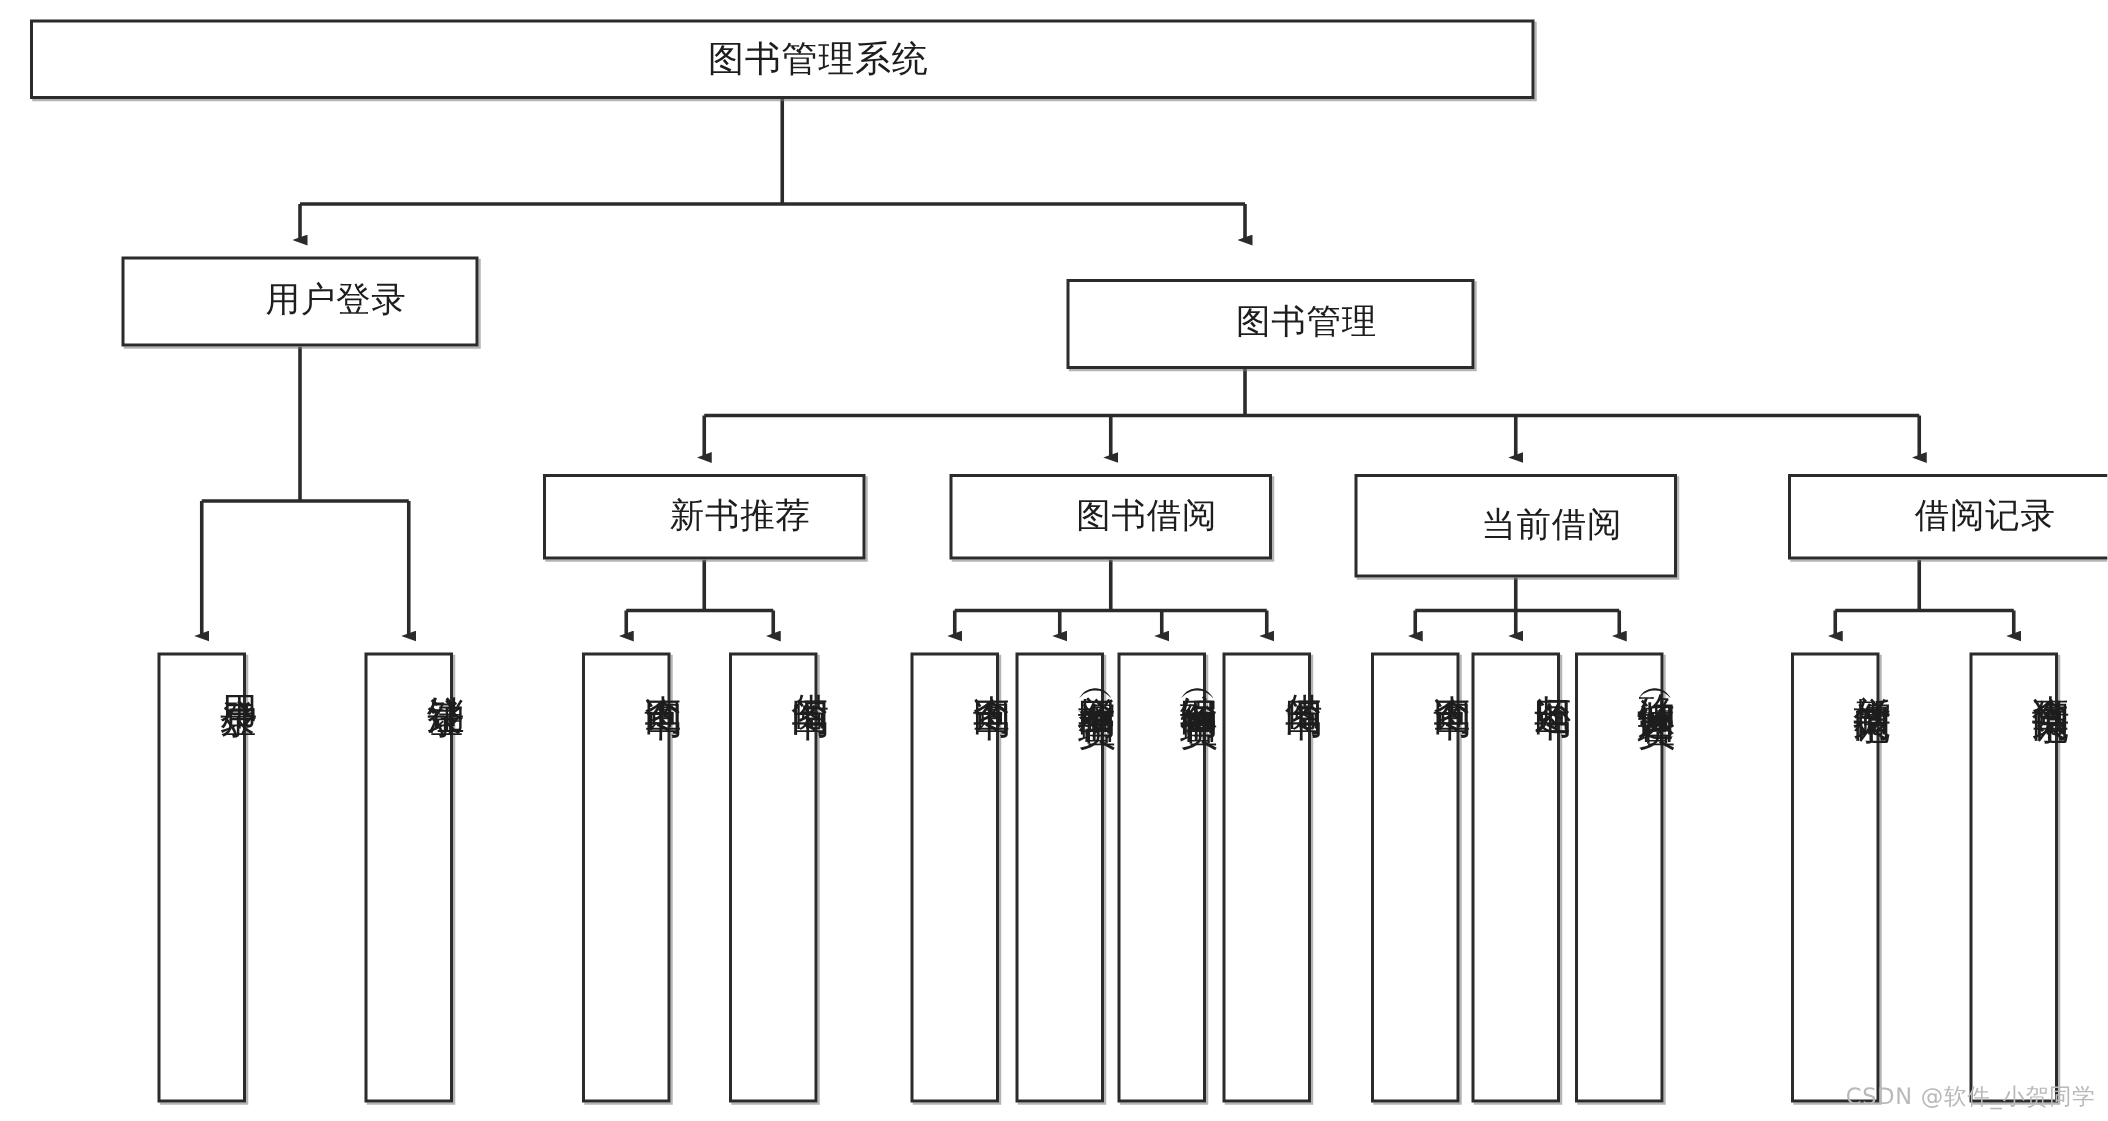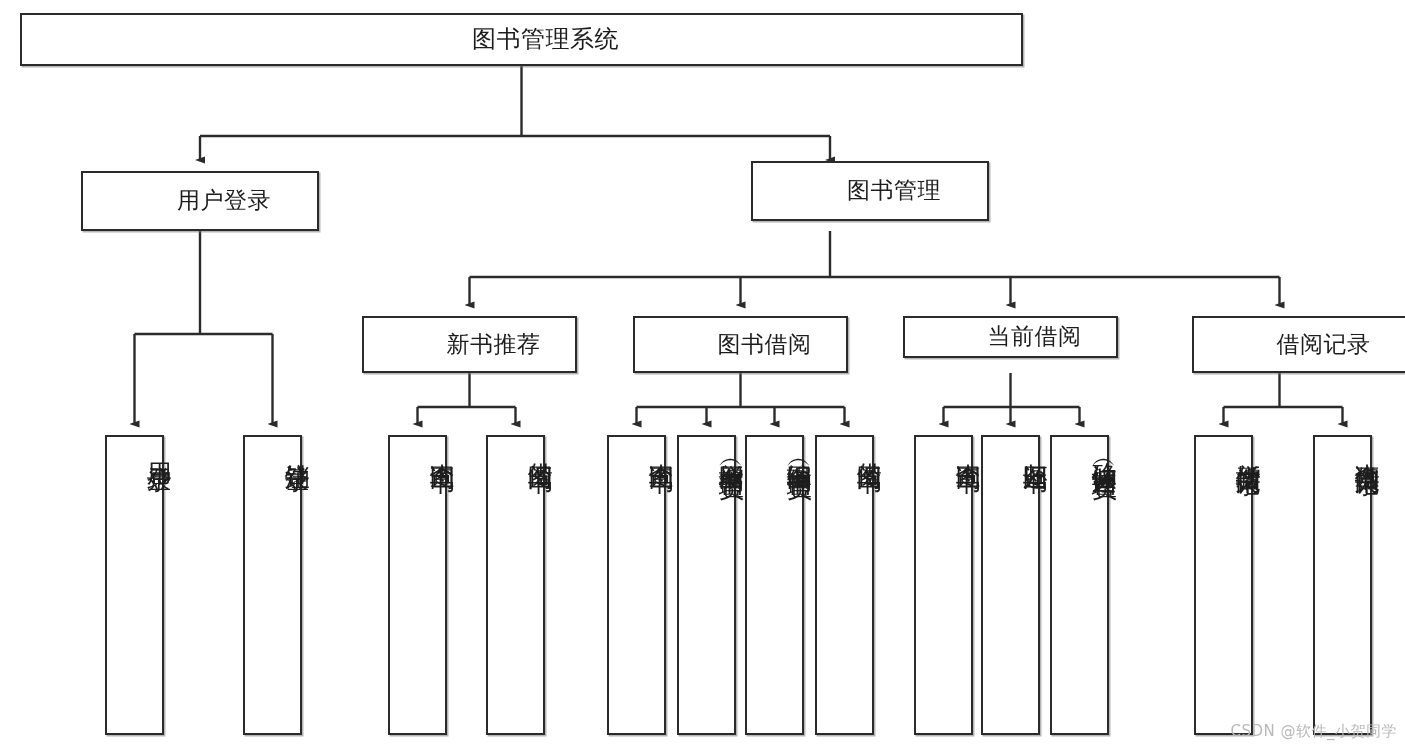--- a/index.html
+++ b/index.html
@@ -118,30 +118,30 @@
       </g>
   </svg>
 
   <div id="nodes-layer">
       <div class="node horiz root" style="left: 20px; top: 13px; width: 1003px; height: 53px;">
         <span class="label">图书管理系统</span>
       </div>
       <div class="node horiz" style="left: 81px; top: 171px; width: 238px; height: 60px;">
         <span class="label">用户登录</span>
       </div>
-      <div class="node horiz" style="left: 711px; top: 161px; width: 238px; height: 60px; margin-left: 40px;">
+      <div class="node horiz" style="left: 711px; top: 186px; width: 272px; height: 60px;">
         <span class="label">图书管理</span>
       </div>
       <div class="node horiz" style="left: 362px; top: 316px; width: 215px; height: 57px; justify-content: center;">
         <span class="label">新书推荐</span>
       </div>
       <div class="node horiz" style="left: 633px; top: 316px; width: 215px; height: 57px;">
         <span class="label">图书借阅</span>
       </div>
-      <div class="node horiz" style="left: 903px; top: 316px; width: 215px; height: 42px;">
+      <div class="node horiz" style="left: 903px; top: 316px; width: 215px; height: 69px;">
         <span class="label">当前借阅</span>
       </div>
       <div class="node horiz" style="left: 1172px; top: 316px; width: 215px; height: 57px; margin-left: 20px;">
         <span class="label">借阅记录</span>
       </div>
       <div class="node vert" style="left: 105px; top: 435px; width: 59px; height: 300px;">
         <span class="label">用户登录</span>
       </div>
       <div class="node vert" style="left: 243px; top: 435px; width: 59px; height: 300px;">
         <span class="label">注销登录</span>

